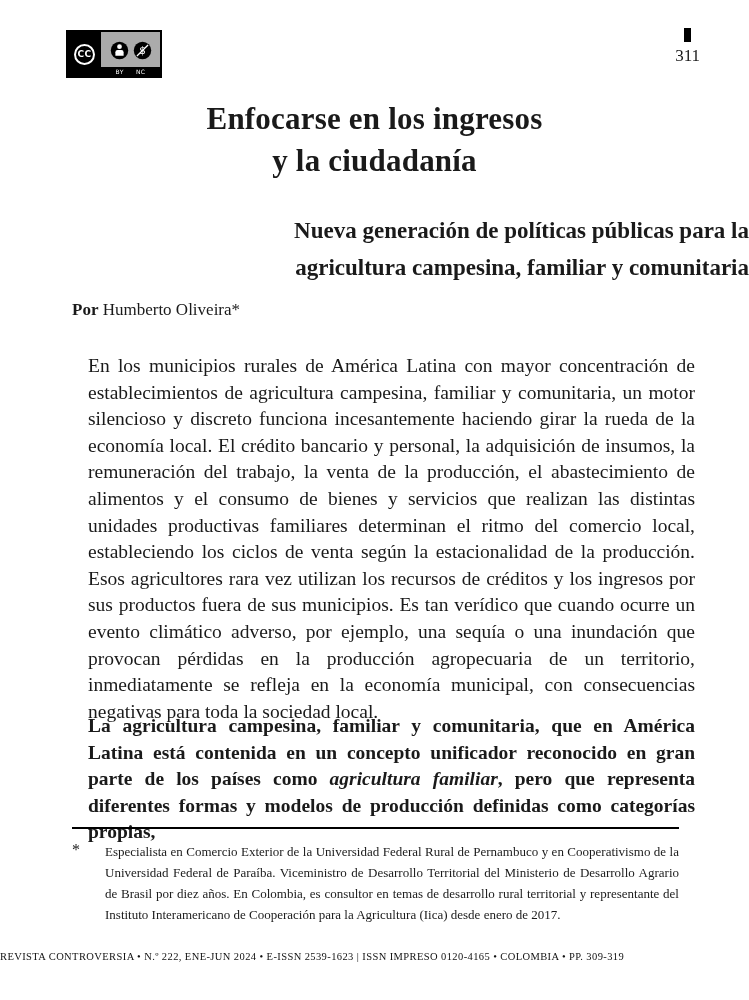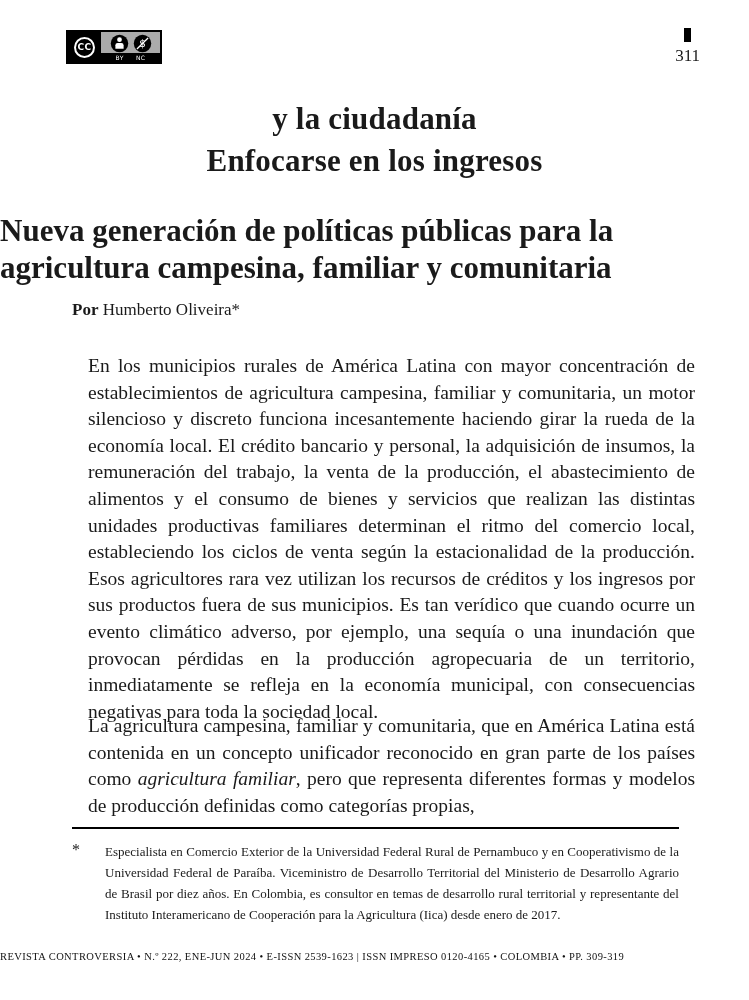--- a/index.html
+++ b/index.html
@@ -13,21 +13,21 @@
     font-family: "Liberation Serif", serif;
     overflow: hidden;
   }
 
   
   .cc-badge {
     position: absolute;
     top: 30px;
     left: 66px;
     width: 96px;
-    height: 34px;
+    height: 48px;
     display: flex;
     border: 2px solid #000;
     box-sizing: border-box;
     background: #ababab;
   }
   .cc-left {
     width: 33px;
     background: #000;
     display: flex;
     align-items: center;
@@ -100,22 +100,22 @@
     font-weight: bold;
     line-height: 42px;
     letter-spacing: 0.2px;
   }
   .title span { display: block; }
   .subtitle {
     position: absolute;
     top: 212px;
     left: 0;
     width: 100%;
-    text-align: left;
-    font-size: 31px;
+    text-align: right;
+    font-size: 23px;
     font-weight: bold;
     line-height: 37px;
   }
   .subtitle span { display: block; }
 
   
   .byline {
     position: absolute;
     top: 300px;
     left: 72px;
@@ -128,21 +128,21 @@
   .para {
     position: absolute;
     left: 72px;
     width: 607px;
     font-size: 19.5px;
     line-height: 26.6px;
     text-align: justify;
     margin: 16px;
   }
   .para-1 { top: 337px; }
-  .para-2 { top: 697px; }
+  .para-2 { top: 697px; font-weight: bold; }
   .para em { font-style: italic; }
 
   
   .footnote-rule {
     position: absolute;
     top: 827px;
     left: 72px;
     width: 607px;
     border: none;
     border-top: 2px solid #000;
@@ -212,22 +212,22 @@
       </div>
     </div>
   </div>
 
   <div class="page-num">
     <span class="page-num-marker"></span>
     <span>311</span>
   </div>
 
   <h1 class="title" style="margin:0;">
+    <span>Enfocarse en los ingresos</span>
     <span>y la ciudadanía</span>
-    <span>Enfocarse en los ingresos</span>
   </h1>
 
   <h2 class="subtitle" style="margin:0;">
     <span>Nueva generación de políticas públicas para la</span>
     <span>agricultura campesina, familiar y comunitaria</span>
   </h2>
 
   <div class="byline">
     <span class="bold">Por</span>
     <span>Humberto Oliveira</span><span>*</span>

